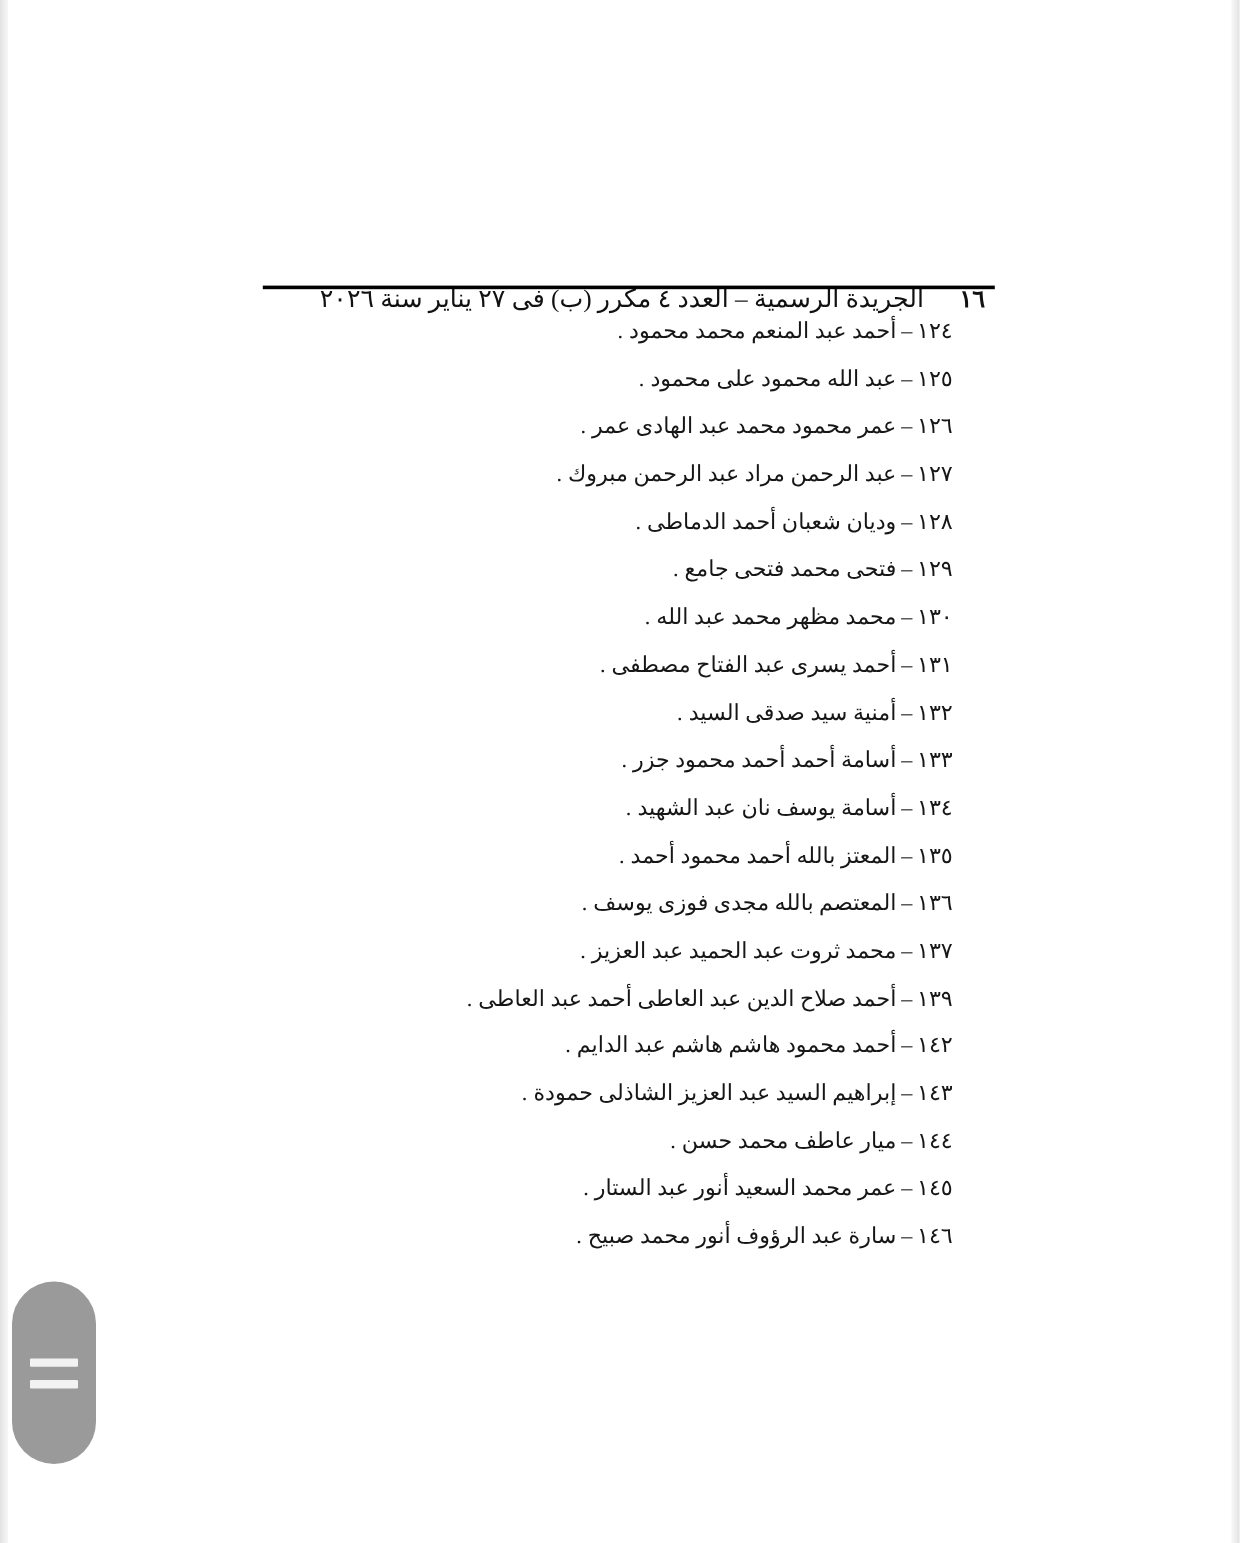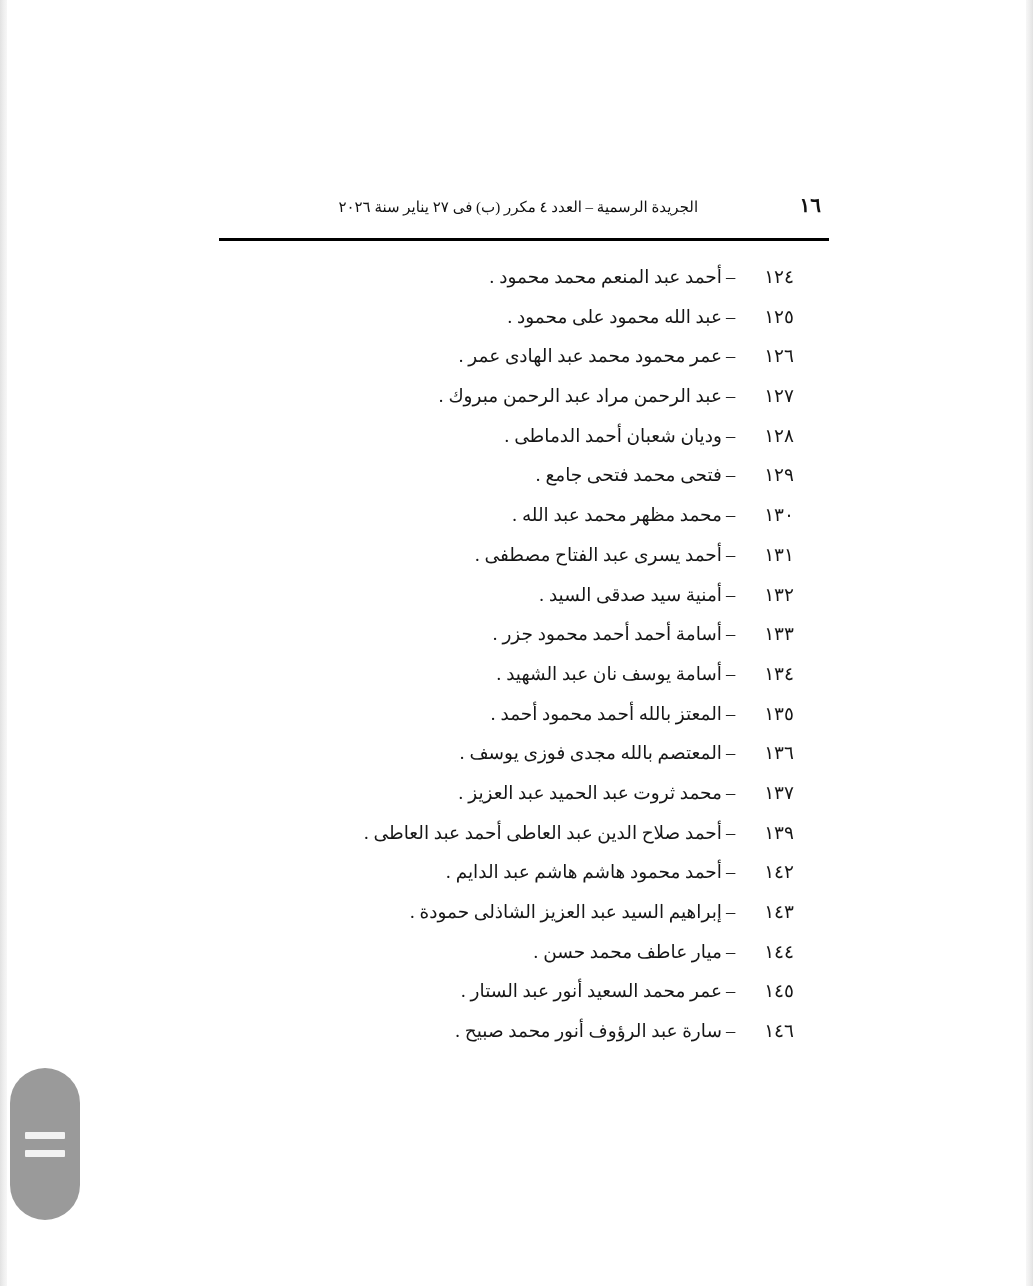--- a/index.html
+++ b/index.html
@@ -52,25 +52,26 @@
     flex-direction: row;
     align-items: baseline;
   }
   .page-number {
     font-size: 20px;
     font-weight: 700;
     letter-spacing: 1px;
     white-space: nowrap;
     flex: 0 0 auto;
     padding-inline-start: 8px;
+    margin-top: 44px;
   }
   .head-title {
     flex: 1 1 auto;
     text-align: center;
-    font-size: 15px;
+    font-size: 21px;
     font-weight: 400;
     white-space: nowrap;
     padding-inline-end: 18px;
   }
 
   .head-rule {
     position: absolute;
     left: 212px;
     width: 610px;
     top: 238px;
@@ -90,21 +91,21 @@
   }
   .name-row {
     height: 39.7px;
     line-height: 39.7px;
     text-align: right;
     white-space: nowrap;
     font-size: 18.5px;
     font-weight: 400;
     color: #161616;
   }
-  .row-index   { letter-spacing: 0.5px; margin-left: 25px; }
+  .row-index   { letter-spacing: 0.5px; }
   .row-dash    { padding: 0 4px; }
   .row-name    { }
   .row-period  { padding-inline-start: 5px; }
 
   
   .float-handle {
     position: absolute;
     left: 3px;
     top: 1068px;
     width: 70px;

